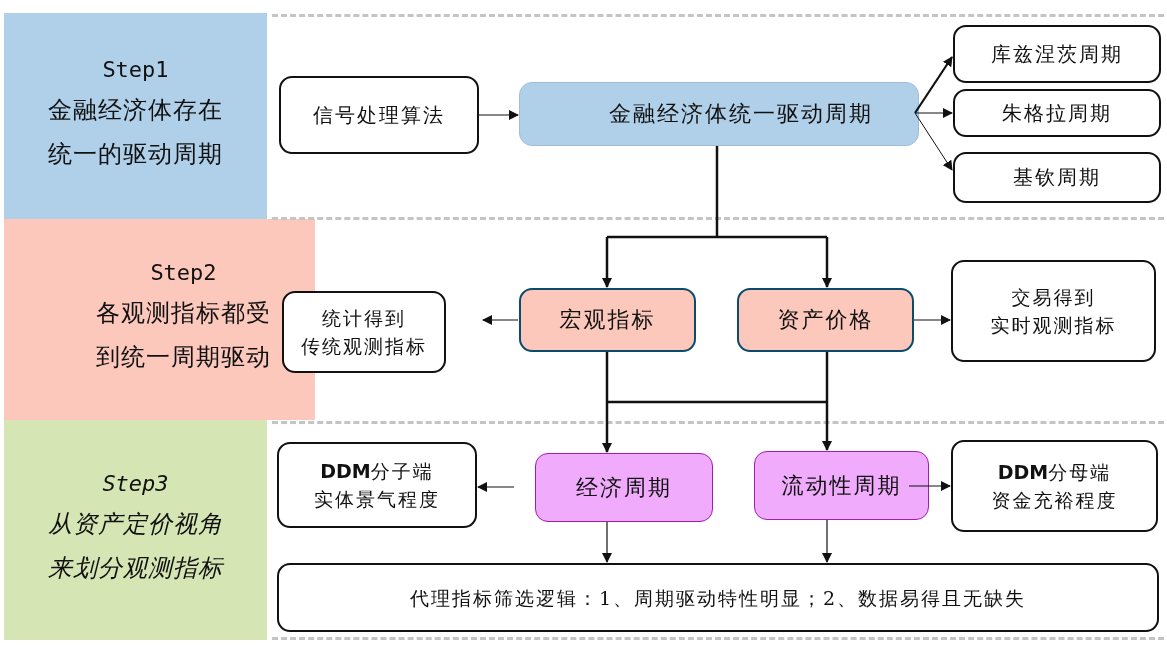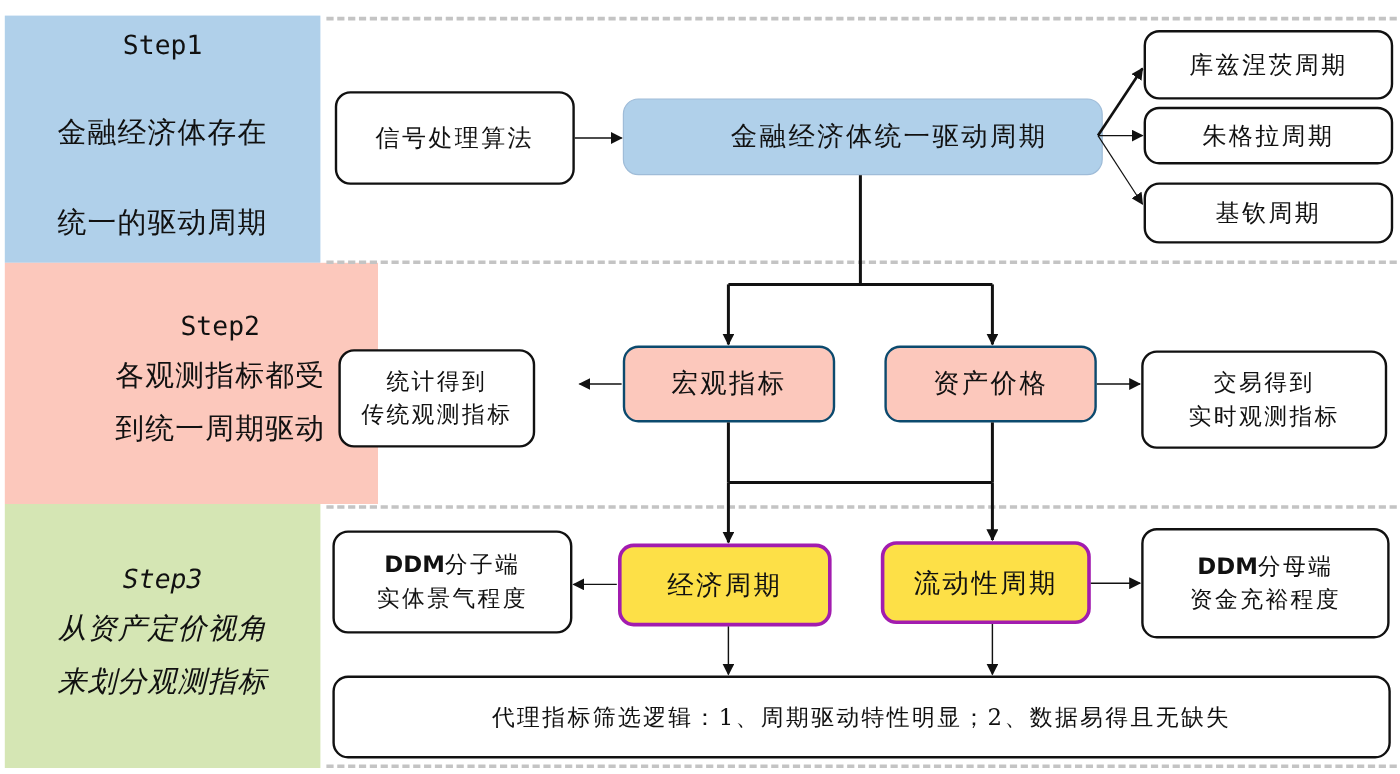--- a/index.html
+++ b/index.html
@@ -2,30 +2,30 @@
 <html><head>
 <meta charset="utf-8">
 <style>
   html, body { margin:0; padding:0; background:#ffffff; }
   body { width:1167px; height:645px; position:relative; overflow:hidden;
          font-family: "DejaVu Serif", "Liberation Serif", serif; color:#111; }
   .step { position:absolute; left:4px; width:263px; display:flex; flex-direction:column;
           align-items:center; justify-content:center; text-align:center; }
   .step .title { font-family: "DejaVu Sans Mono", "Liberation Mono", monospace; font-size:22px; margin-bottom:6px; }
   .step .line { font-size:24px; line-height:44px; letter-spacing:1px; }
-  #step1 { top:13px; height:206px; background:#b0d0ea;gap:31px; }
+  #step1 { top:13px; height:206px; background:#b0d0ea; }
   #step2 { top:219px; height:201px; background:#fcc8bc;padding-left:48px; }
   #step3 { top:420px; height:220px; background:#d5e6b4;font-style:italic; }
   .sep { position:absolute; left:272px; width:892px; height:0; border-top:3px dashed #c4c4c4; }
   .box { position:absolute; display:flex; flex-direction:column; align-items:center; justify-content:center;
          text-align:center; box-sizing:border-box;border-radius:13px; }
   .wbox { background:#fff; border:2px solid #111; }
   .blue { background:#b0d0ea; border:1px solid #9fbcd8;padding-left:44px; }
   .pink { background:#fcc8bc; border:2px solid #0c4a6e; }
-  .green { background:#fde047; border:3px solid #a21caf; }
+  .green { background:#f0abfc; border:1px solid #a21caf;margin-left:20px; }
   .t20 { font-size:20px; letter-spacing:2px; }
   .t22 { font-size:22px; letter-spacing:2px; }
   .t19 { font-size:19px; letter-spacing:2px; line-height:28px; }
   .mono { font-family:"DejaVu Sans", "Liberation Sans", sans-serif; font-weight:bold; letter-spacing:0; }
   svg#arrows { position:absolute; left:0; top:0; }
 </style>
 </head>
 <body>
 
 <div class="step" id="step1">
@@ -68,21 +68,21 @@
 <div class="box wbox t19" style="left:282px;top:291px;width:164px;height:82px">
   <span>统计得到</span>
   <span>传统观测指标</span>
 </div>
 <div class="box pink t22" style="left:519px;top:288px;width:177px;height:64px">
   <span>宏观指标</span>
 </div>
 <div class="box pink t22" style="left:737px;top:288px;width:177px;height:64px">
   <span>资产价格</span>
 </div>
-<div class="box wbox t19" style="left:951px;top:292px;width:205px;height:82px">
+<div class="box wbox t19" style="left:951px;top:260px;width:205px;height:102px">
   <span>交易得到</span>
   <span>实时观测指标</span>
 </div>
 
 <div class="box wbox t19" style="left:277px;top:442px;width:200px;height:86px">
   <span><span class="mono">DDM</span><span>分子端</span></span>
   <span>实体景气程度</span>
 </div>
 <div class="box green t22" style="left:515px;top:453px;width:178px;height:69px">
   <span>经济周期</span>

